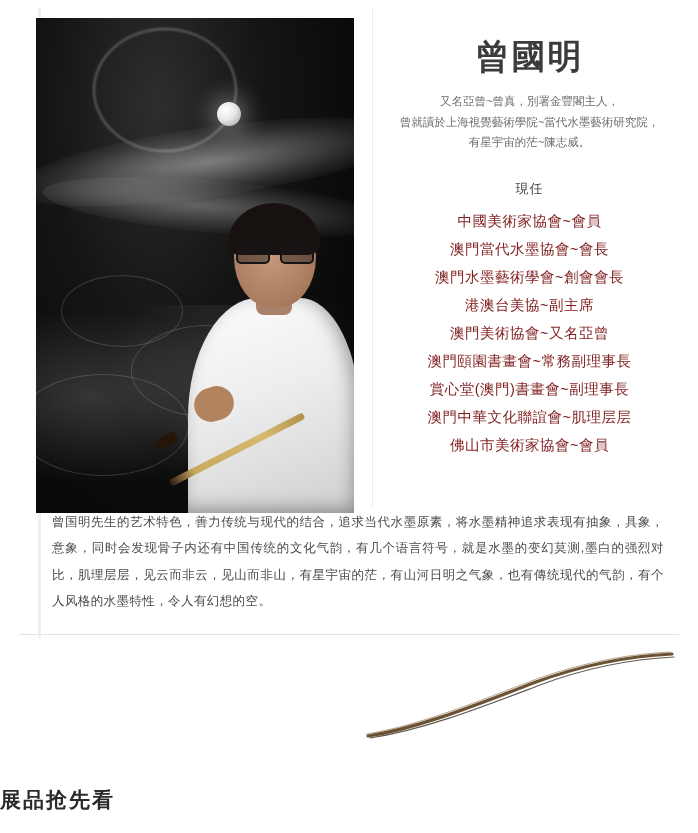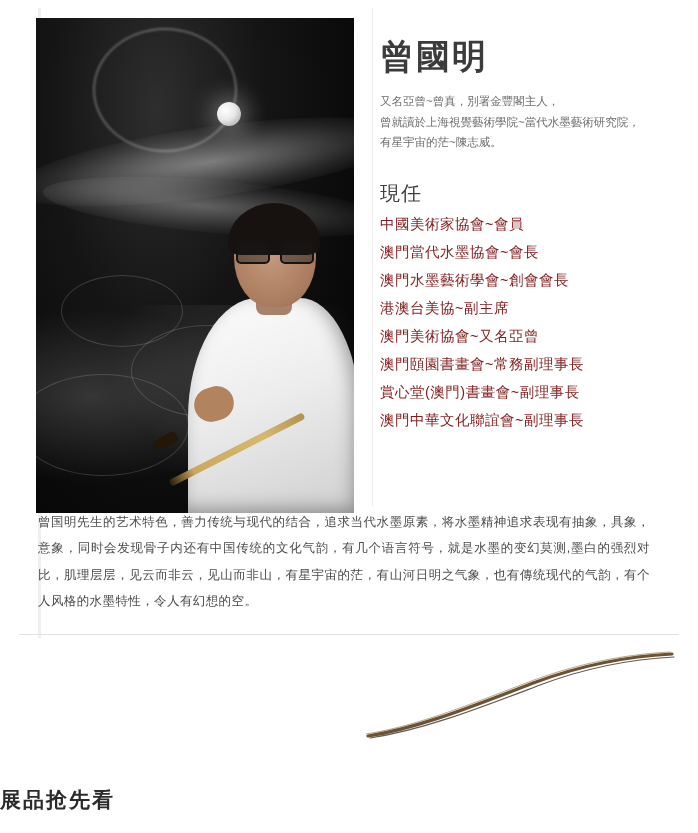--- a/index.html
+++ b/index.html
@@ -29,20 +29,21 @@
     left: 19px;
     top: 4px;
     width: 660px;
     height: 630px;
     background: #ffffff;
     box-sizing: border-box;
   }
   .card-top {
     display: flex;
     align-items: flex-start;
+    text-align: center;
   }
 
   
   .portrait {
     width: 318px;
     height: 495px;
     margin-left: 17px;
     margin-top: 14px;
     position: relative;
     overflow: hidden;
@@ -223,42 +224,42 @@
   }
   .bio {
     font-size: 11.5px;
     line-height: 1.75;
     color: #6d6d6d;
     margin-bottom: 28px;
   }
   .bio div { white-space: nowrap; }
 
   .section-title {
-    font-size: 20px;
+    font-size: 13px;
     color: #3f3f3f;
-    margin-bottom: 4px;
+    margin-bottom: 10px;
     letter-spacing: 1px;
   }
   .titles {
     list-style: none;
     margin: 0;
     padding: 0;
   }
   .titles li {
     font-size: 14.5px;
     line-height: 1.93;
     color: #7f1d1d;
     letter-spacing: 0.5px;
     white-space: nowrap;
   }
 
   
   .desc {
     position: absolute;
-    left: 19px;
+    left: 33px;
     top: 505px;
     width: 612px;
     font-size: 12.5px;
     line-height: 2.1;
     color: #4a4a4a;
     text-align: justify;
     letter-spacing: 0.4px;
   }
 
   .divider {
@@ -357,21 +358,22 @@
         <div class="section-title">現任</div>
 
         <ul class="titles">
           <li>中國美術家協會~會員</li>
           <li>澳門當代水墨協會~會長</li>
           <li>澳門水墨藝術學會~創會會長</li>
           <li>港澳台美協~副主席</li>
           <li>澳門美術協會~又名亞曾</li>
           <li>澳門頤園書畫會~常務副理事長</li>
           <li>賞心堂(澳門)書畫會~副理事長</li>
-          <li>澳門中華文化聯誼會~副理事長</li>
+          <li>澳門中華文化聯誼會~肌理层层</li>
+          <li>佛山市美術家協會~會員</li>
         </ul>
       </div>
     </div>
 
     <div class="desc">曾国明先生的艺术特色，善力传统与现代的结合，追求当代水墨原素，将水墨精神追求表现有抽象，具象，意象，同时会发现骨子内还有中国传统的文化气韵，有几个语言符号，就是水墨的变幻莫测,墨白的强烈对比，肌理层层，见云而非云，见山而非山，有星宇宙的茫，有山河日明之气象，也有傳统现代的气韵，有个人风格的水墨特性，令人有幻想的空。</div>
   </div>
 
   <div class="divider"></div>
 
   <svg class="stroke" viewBox="0 0 320 90">

